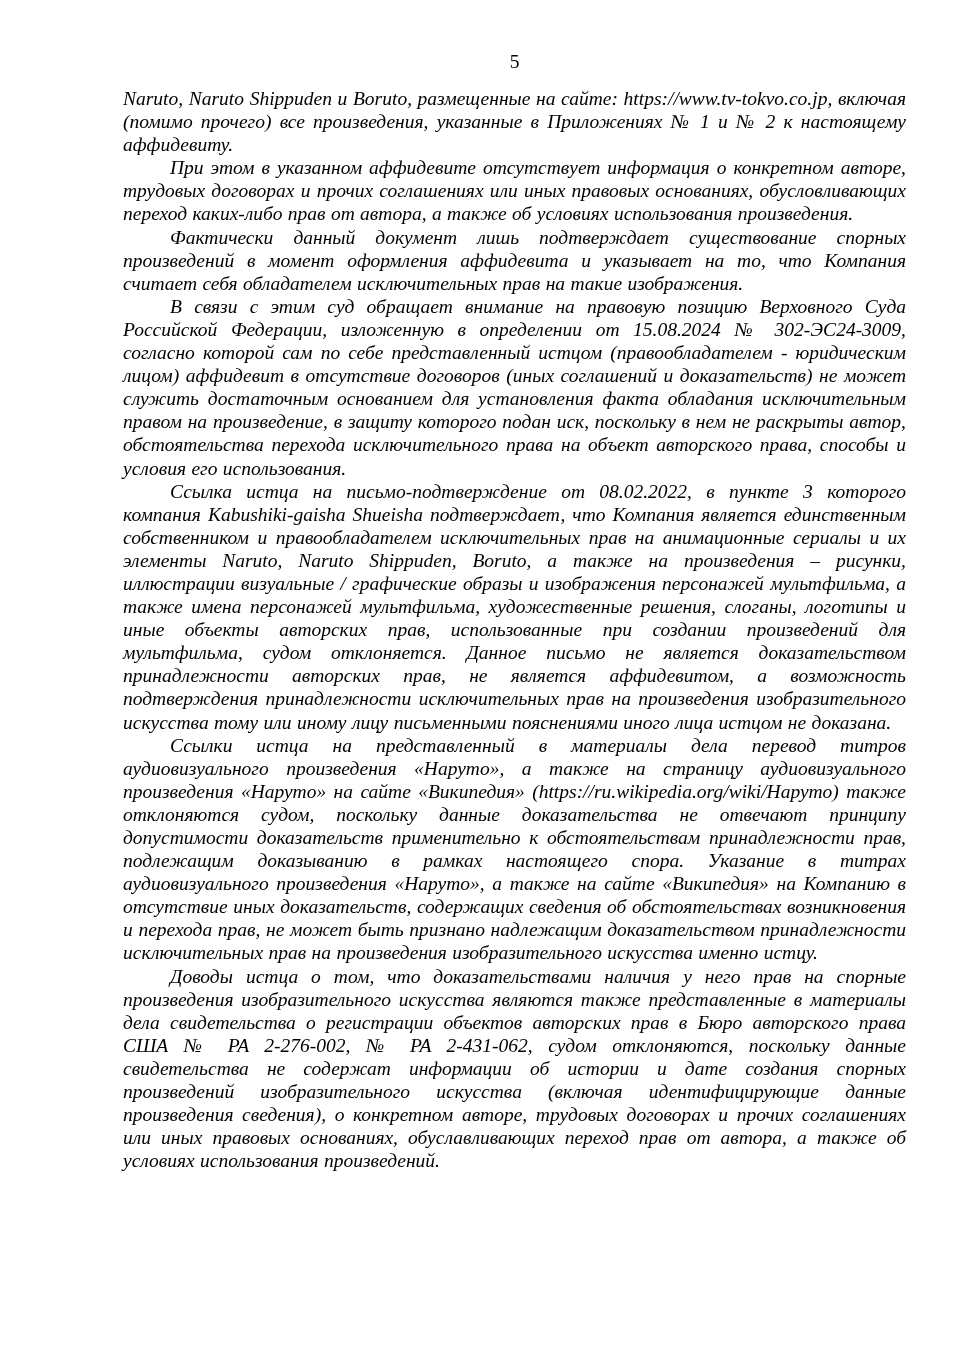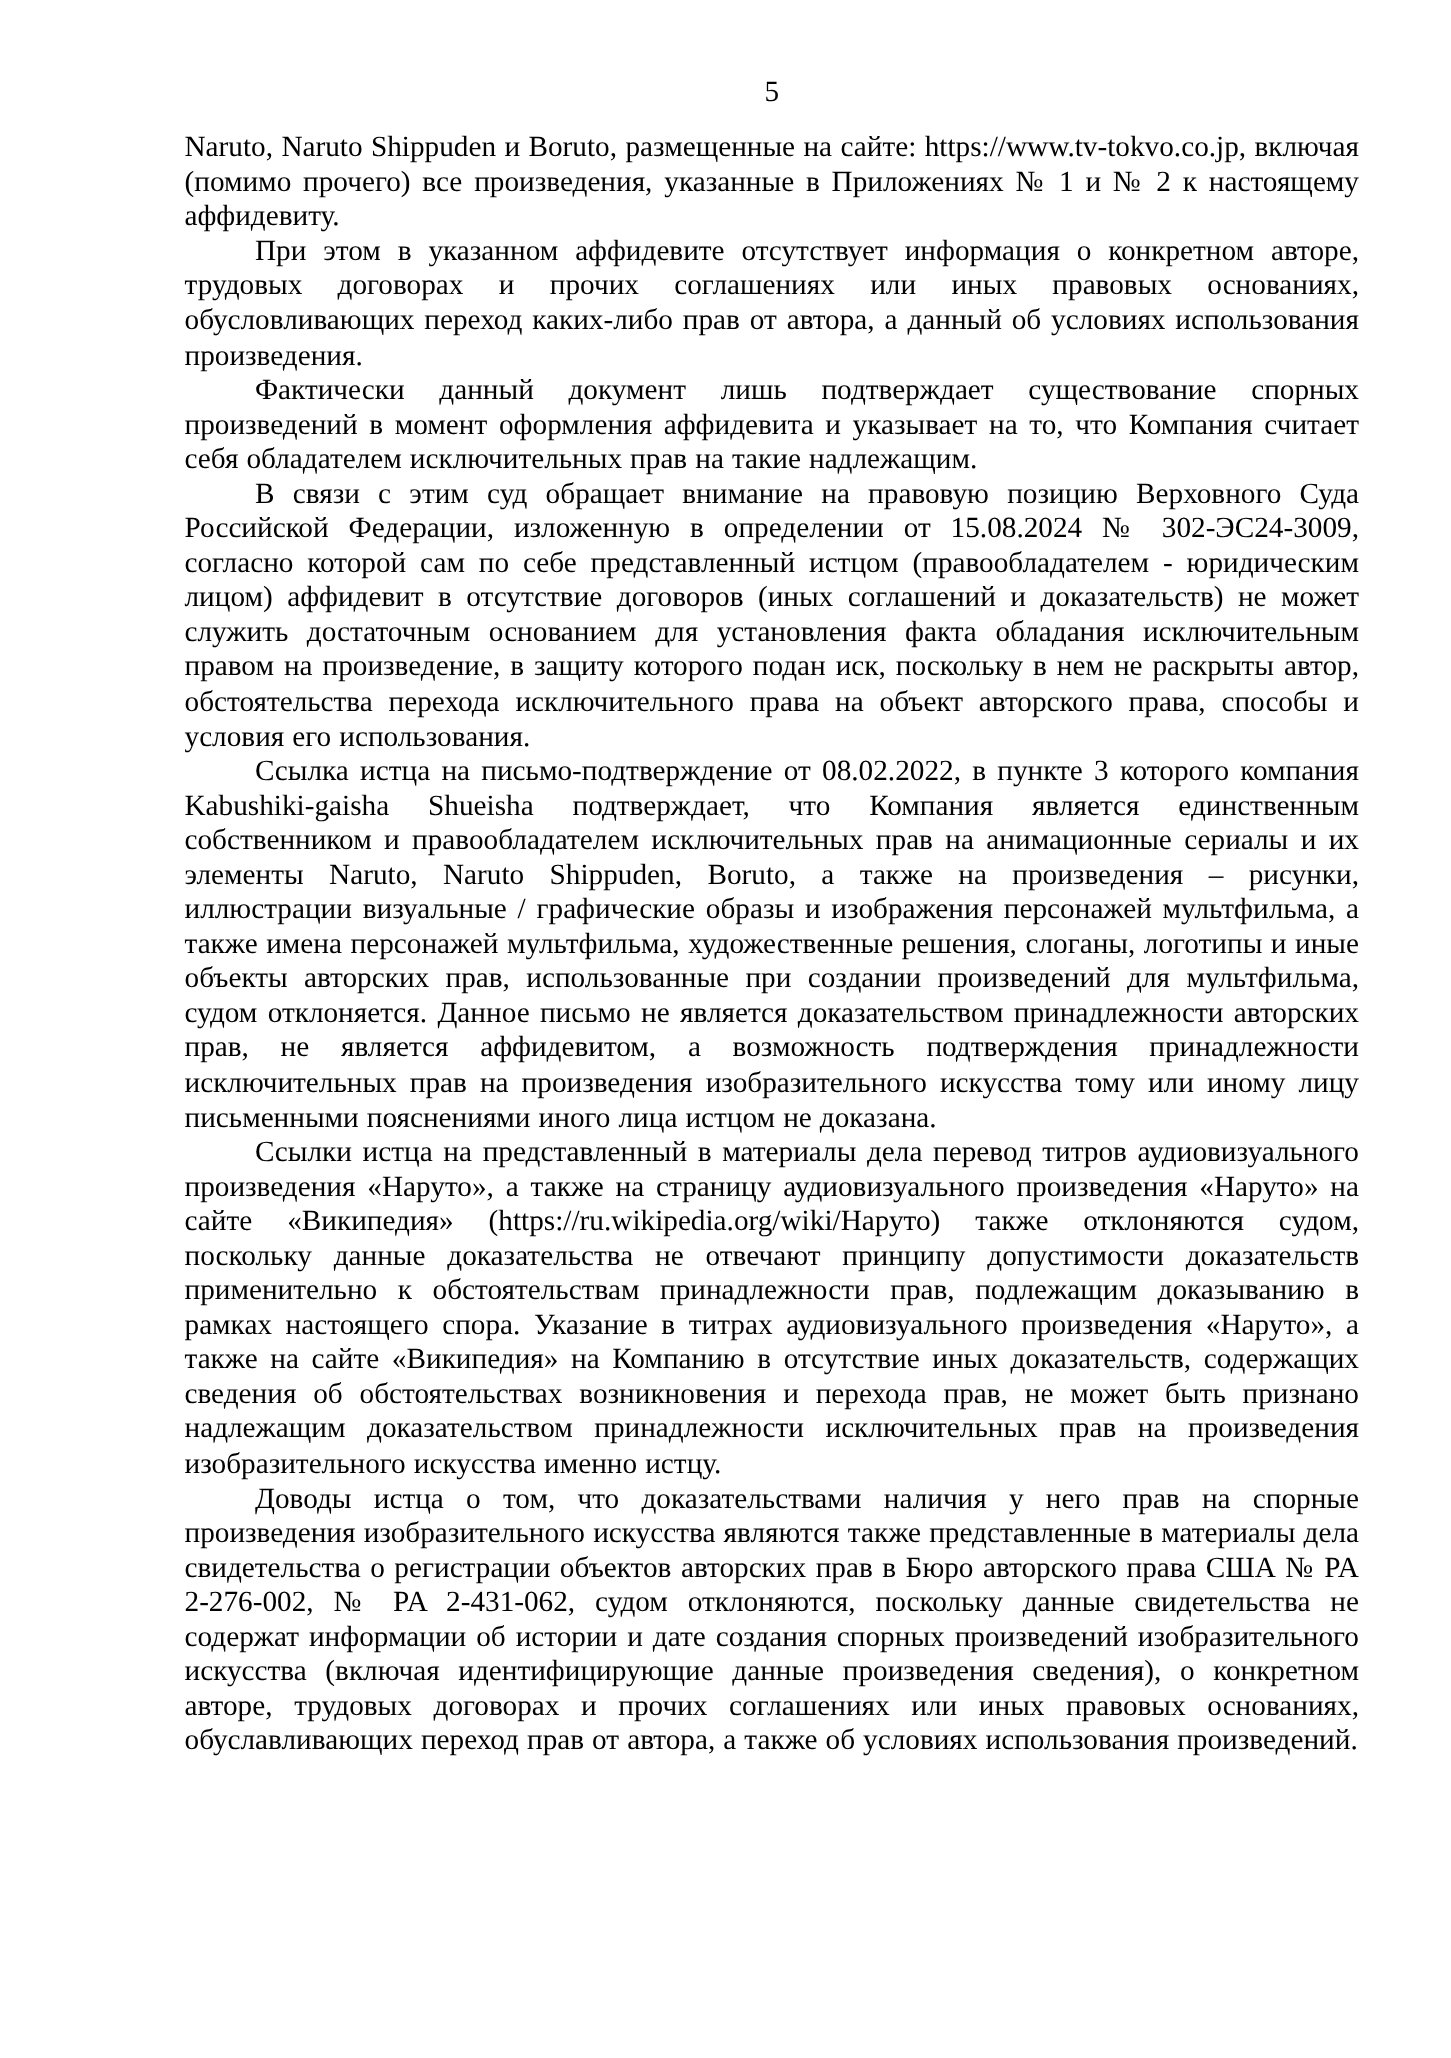--- a/index.html
+++ b/index.html
@@ -32,33 +32,34 @@
     width: 783px;
     font-size: 19.5px;
     line-height: 23.1px;
   }
   .body-text p {
     margin: 0;
     padding: 0;
     text-align: justify;
     text-indent: 47px;
     word-spacing: 0.5px;
+    font-style: italic;
   }
   .body-text p.no-indent {
     text-indent: 0;
   }
 </style>
 </head>
 <body>
 
 <div class="page">
   <div class="page-number">5</div>
 
   <div class="body-text">
     <p class="no-indent">Naruto, Naruto Shippuden и Boruto, размещенные на сайте: https://www.tv-tokvo.co.jp, включая (помимо прочего) все произведения, указанные в Приложениях № 1 и № 2 к настоящему аффидевиту.</p>
-    <p>При этом в указанном аффидевите отсутствует информация о конкретном авторе, трудовых договорах и прочих соглашениях или иных правовых основаниях, обусловливающих переход каких-либо прав от автора, а данный об условиях использования произведения.</p>
-    <p>Фактически данный документ лишь подтверждает существование спорных произведений в момент оформления аффидевита и указывает на то, что Компания считает себя обладателем исключительных прав на такие надлежащим.</p>
+    <p>При этом в указанном аффидевите отсутствует информация о конкретном авторе, трудовых договорах и прочих соглашениях или иных правовых основаниях, обусловливающих переход каких-либо прав от автора, а также об условиях использования произведения.</p>
+    <p>Фактически данный документ лишь подтверждает существование спорных произведений в момент оформления аффидевита и указывает на то, что Компания считает себя обладателем исключительных прав на такие изображения.</p>
     <p>В связи с этим суд обращает внимание на правовую позицию Верховного Суда Российской Федерации, изложенную в определении от 15.08.2024 № 302-ЭС24-3009, согласно которой сам по себе представленный истцом (правообладателем - юридическим лицом) аффидевит в отсутствие договоров (иных соглашений и доказательств) не может служить достаточным основанием для установления факта обладания исключительным правом на произведение, в защиту которого подан иск, поскольку в нем не раскрыты автор, обстоятельства перехода исключительного права на объект авторского права, способы и условия его использования.</p>
     <p>Ссылка истца на письмо-подтверждение от 08.02.2022, в пункте 3 которого компания Kabushiki-gaisha Shueisha подтверждает, что Компания является единственным собственником и правообладателем исключительных прав на анимационные сериалы и их элементы Naruto, Naruto Shippuden, Boruto, а также на произведения – рисунки, иллюстрации визуальные / графические образы и изображения персонажей мультфильма, а также имена персонажей мультфильма, художественные решения, слоганы, логотипы и иные объекты авторских прав, использованные при создании произведений для мультфильма, судом отклоняется. Данное письмо не является доказательством принадлежности авторских прав, не является аффидевитом, а возможность подтверждения принадлежности исключительных прав на произведения изобразительного искусства тому или иному лицу письменными пояснениями иного лица истцом не доказана.</p>
     <p>Ссылки истца на представленный в материалы дела перевод титров аудиовизуального произведения «Наруто», а также на страницу аудиовизуального произведения «Наруто» на сайте «Википедия» (https://ru.wikipedia.org/wiki/Наруто) также отклоняются судом, поскольку данные доказательства не отвечают принципу допустимости доказательств применительно к обстоятельствам принадлежности прав, подлежащим доказыванию в рамках настоящего спора. Указание в титрах аудиовизуального произведения «Наруто», а также на сайте «Википедия» на Компанию в отсутствие иных доказательств, содержащих сведения об обстоятельствах возникновения и перехода прав, не может быть признано надлежащим доказательством принадлежности исключительных прав на произведения изобразительного искусства именно истцу.</p>
     <p>Доводы истца о том, что доказательствами наличия у него прав на спорные произведения изобразительного искусства являются также представленные в материалы дела свидетельства о регистрации объектов авторских прав в Бюро авторского права США № PA 2-276-002, № PA 2-431-062, судом отклоняются, поскольку данные свидетельства не содержат информации об истории и дате создания спорных произведений изобразительного искусства (включая идентифицирующие данные произведения сведения), о конкретном авторе, трудовых договорах и прочих соглашениях или иных правовых основаниях, обуславливающих переход прав от автора, а также об условиях использования произведений.</p>
   </div>
 </div>
 
 </body></html>

